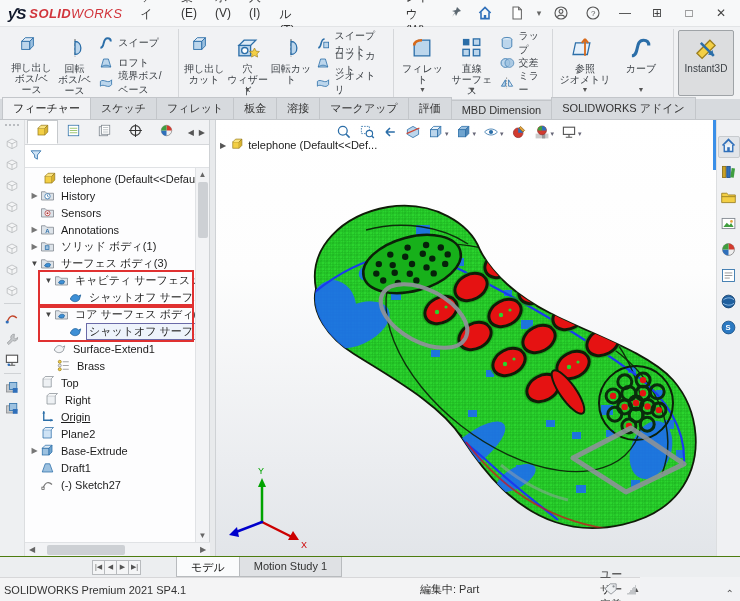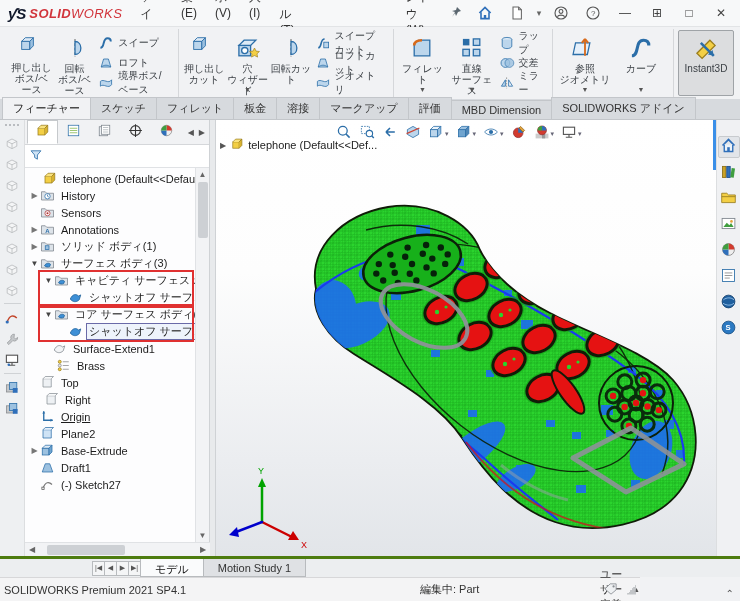--- a/index.html
+++ b/index.html
@@ -90,21 +90,21 @@
   #flyout .arrow { font-size:8px; color:#555; }
   #vp-blueline { position:absolute; right:0; top:0; width:3px; height:50px; background:#3a8fe8; }
   
   #rightstrip { position:absolute; left:716px; top:0; width:24px; height:436px; background:#f0f1f3;
     border-left:1px solid #dcdee0; display:flex; flex-direction:column; align-items:center; padding-top:14px; }
   .rs-icon { width:22px; height:22px; margin:2px 0; display:flex; align-items:center; justify-content:center;
     border:1px solid transparent; border-radius:2px; }
   .rs-icon:first-child { background:#e2e5e9; border-color:#c8cbce; }
   
   #sheetrow { position:absolute; left:0; top:556px; width:740px; height:21px; background:#eceef0;
-    border-top:3px solid #4d7c0f; display:flex; align-items:stretch; }
+    border-top:1px solid #4d7c0f; display:flex; align-items:stretch;gap:36px; }
   #sheetnav { display:flex; align-items:center; margin-left:92px; }
   #sheetnav span { width:13px; height:15px; border:1px solid #b8bbbe; background:#f4f5f6;
     font-size:7px; color:#555; display:flex; align-items:center; justify-content:center; margin-right:-1px; }
   .sheettab { padding:3px 14px; font-size:11px; border:1px solid #b8bbbe; border-top:none; margin-right:-1px; background:#dfe1e4; color:#333; }
   .sheettab.active { background:#fafbfc; color:#111; }
   
   #statusbar { position:absolute; left:0; top:577px; width:640px; height:24px; background:#f4f4f5;
     border-top:1px solid #d7d7d9; display:flex; align-items:center; font-size:11px; color:#333; }
   #status-left { padding-left:4px; }
   #status-center { position:absolute; left:420px; }

